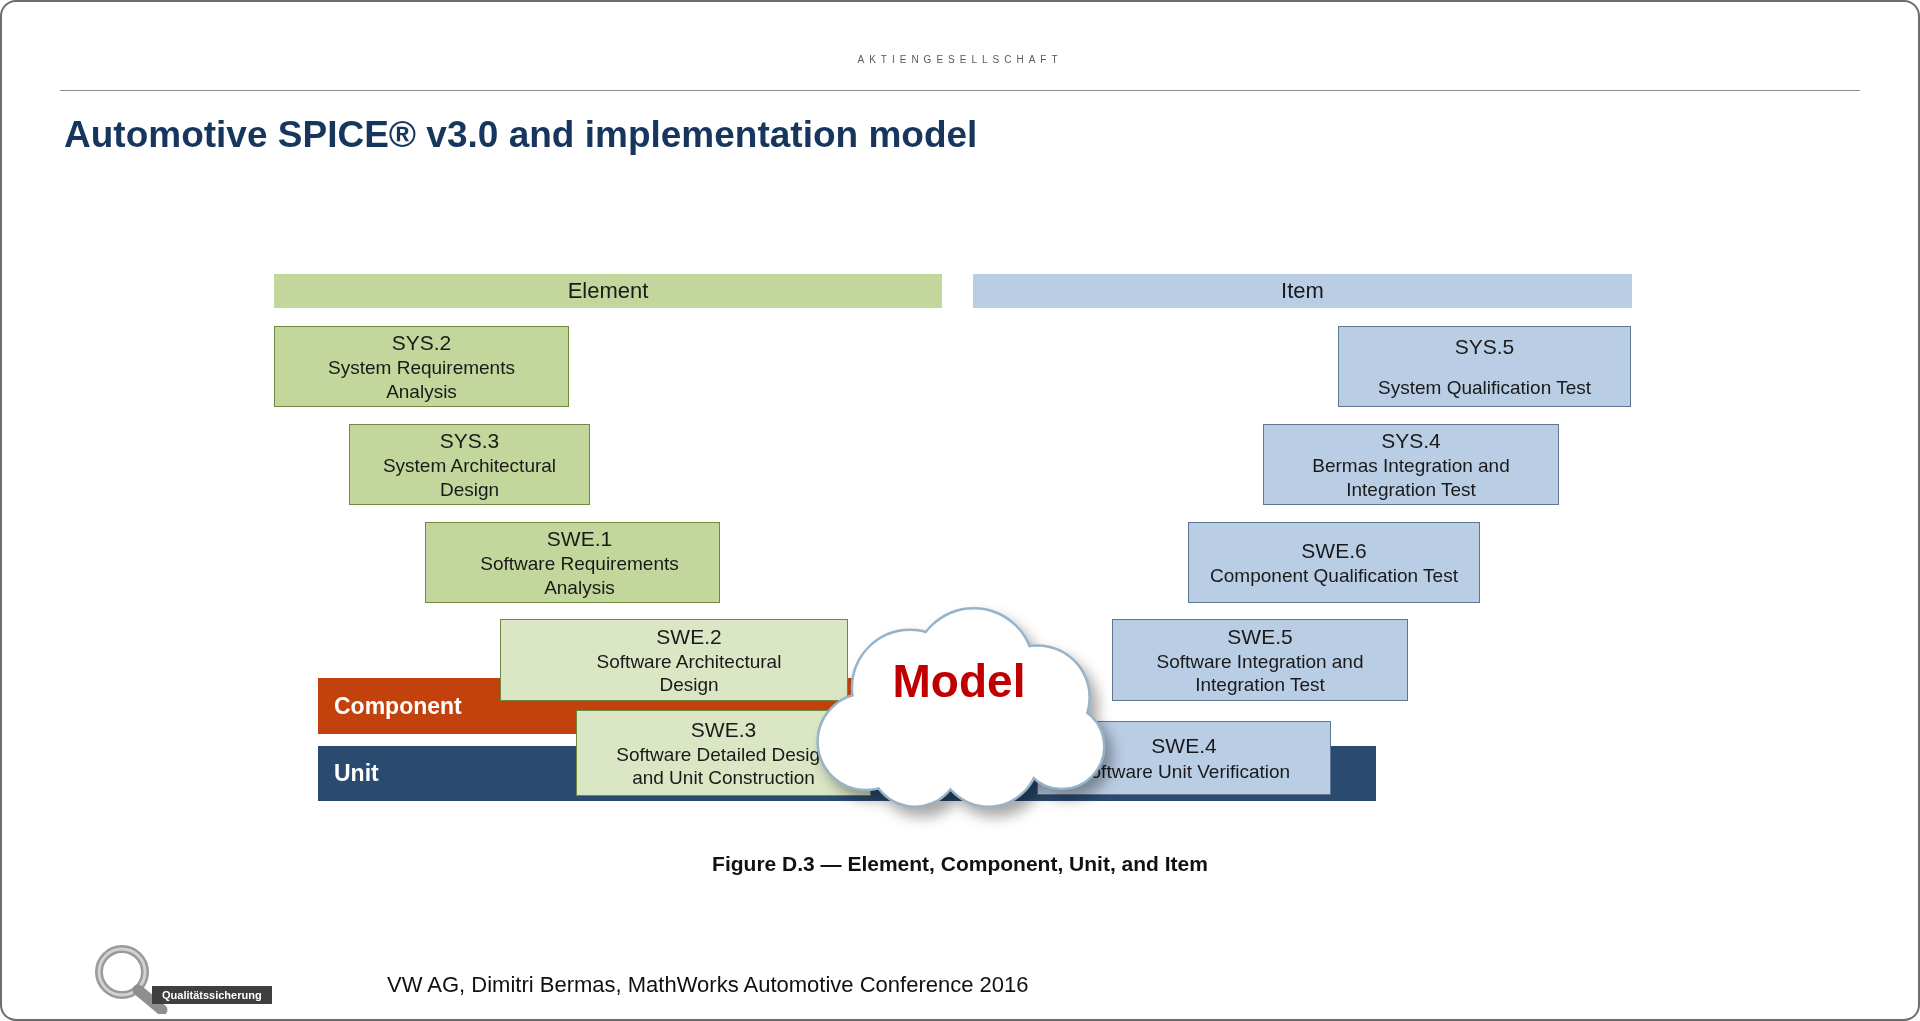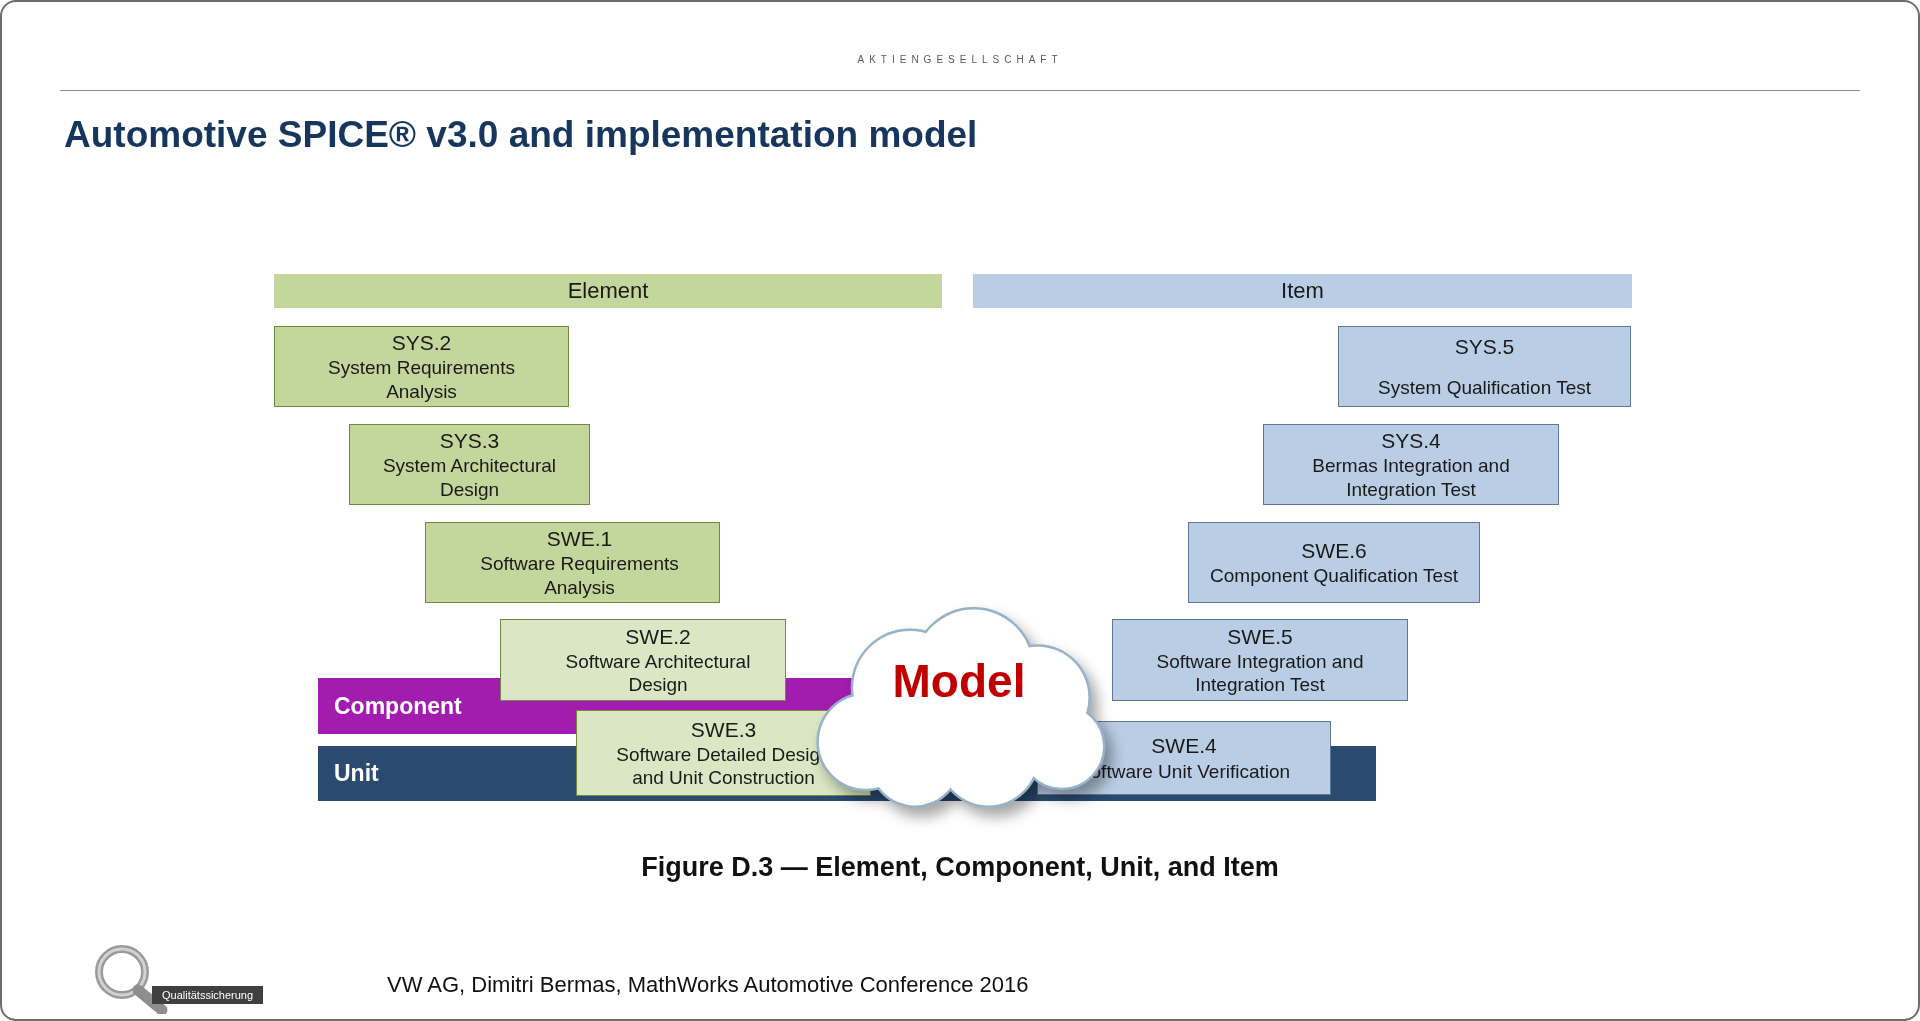--- a/index.html
+++ b/index.html
@@ -25,31 +25,31 @@
     display:flex;flex-direction:column;justify-content:center;align-items:center;
     text-align:center;padding:2px 6px;}
   .pbox .box-id{font-size:21px;line-height:1.25;}
   .pbox .box-line{font-size:19px;line-height:1.22;}
   .green{background:#c3d69b;border-color:#6f8a3e;}
   .lgreen{background:#dae6c4;border-color:#6f8a3e;}
   .blue{background:#b9cde4;border-color:#5f7794;}
   
   .bigbar{position:absolute;z-index:1;box-sizing:border-box;color:#ffffff;font-weight:bold;
     font-size:23px;display:flex;align-items:center;padding-left:16px;}
-  .bar-component{left:316px;top:676px;width:553px;height:56px;background:#a21caf;}
+  .bar-component{left:316px;top:676px;width:553px;height:56px;background:#c2410c;}
   .bar-unit{left:316px;top:744px;width:1058px;height:55px;background:#2a4a70;}
   
   .cloud-wrap{position:absolute;left:792px;top:578px;width:330px;height:245px;z-index:3;
     filter:drop-shadow(7px 9px 7px rgba(0,0,0,0.35));}
   .model-label{position:absolute;left:792px;top:652px;width:330px;text-align:center;z-index:4;
     font-size:46px;font-weight:bold;color:#c00000;}
   
   .caption{position:absolute;top:850px;left:0;width:100%;text-align:center;
-    font-size:27px;font-weight:600;color:#111111;}
-  .qs-logo{position:absolute;left:88px;top:942px;width:200px;height:70px;}
+    font-size:21px;font-weight:600;color:#111111;}
+  .qs-logo{position:absolute;left:88px;top:942px;width:200px;height:70px;font-weight:bold;}
   .qs-plate{position:absolute;left:62px;top:42px;background:#3f3f3f;color:#ffffff;
     font-size:11px;padding:3px 10px;white-space:nowrap;}
   .credit{position:absolute;left:385px;top:970px;font-size:22px;color:#111111;}
 </style>
 </head>
 <body>
 
 <div id="slide">
 
   <div class="brand-sub">AKTIENGESELLSCHAFT</div>
@@ -78,21 +78,21 @@
   <div class="pbox green" style="left:347px;top:422px;width:241px;height:81px;">
     <div class="box-id">SYS.3</div>
     <div class="box-line">System Architectural</div>
     <div class="box-line">Design</div>
   </div>
   <div class="pbox green" style="left:423px;top:520px;width:295px;height:81px;padding-left:20px;">
     <div class="box-id">SWE.1</div>
     <div class="box-line">Software Requirements</div>
     <div class="box-line">Analysis</div>
   </div>
-  <div class="pbox lgreen" style="left:498px;top:617px;width:286px;height:82px;padding-left:36px;">
+  <div class="pbox lgreen" style="left:498px;top:617px;width:348px;height:82px;padding-left:36px;">
     <div class="box-id">SWE.2</div>
     <div class="box-line">Software Architectural</div>
     <div class="box-line">Design</div>
   </div>
   <div class="pbox lgreen" style="left:574px;top:708px;width:295px;height:86px;">
     <div class="box-id">SWE.3</div>
     <div class="box-line">Software Detailed Design</div>
     <div class="box-line">and Unit Construction</div>
   </div>
 

